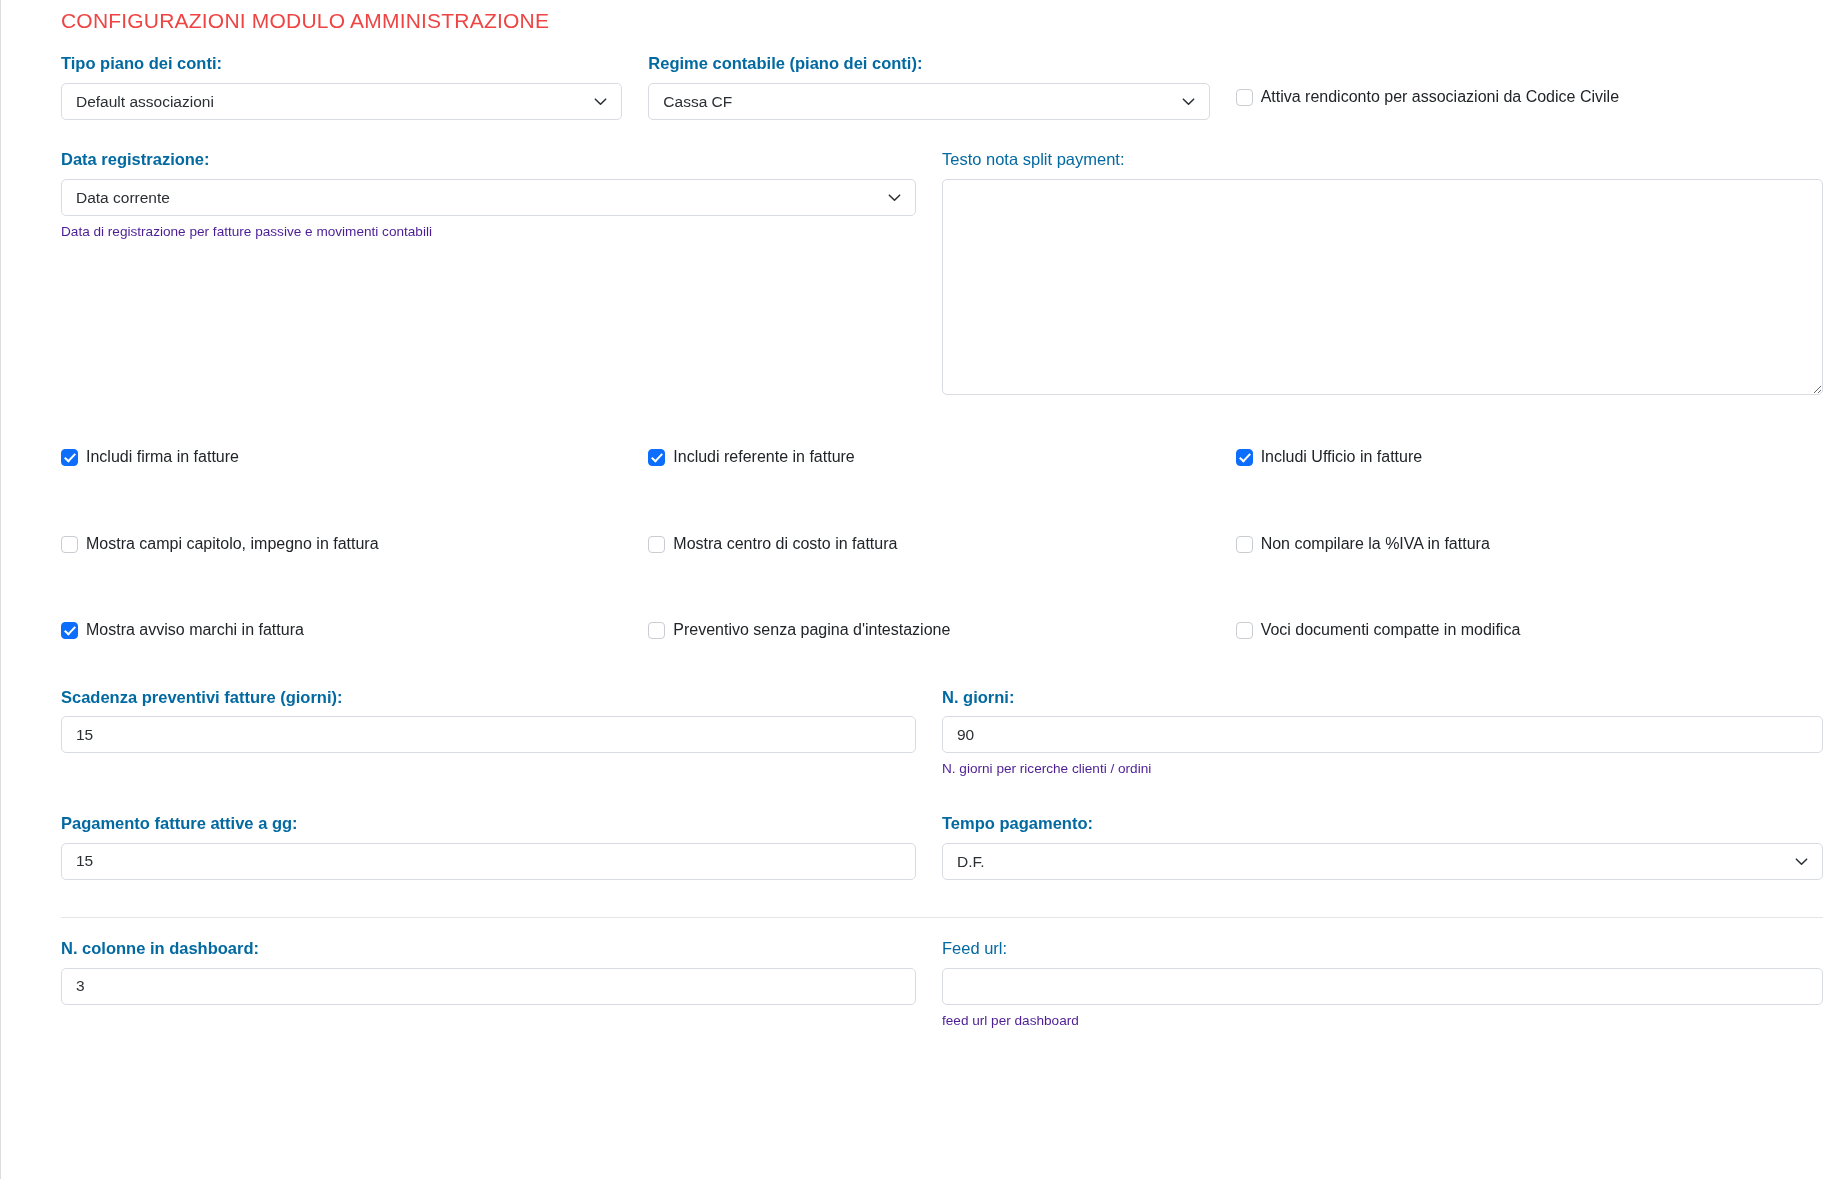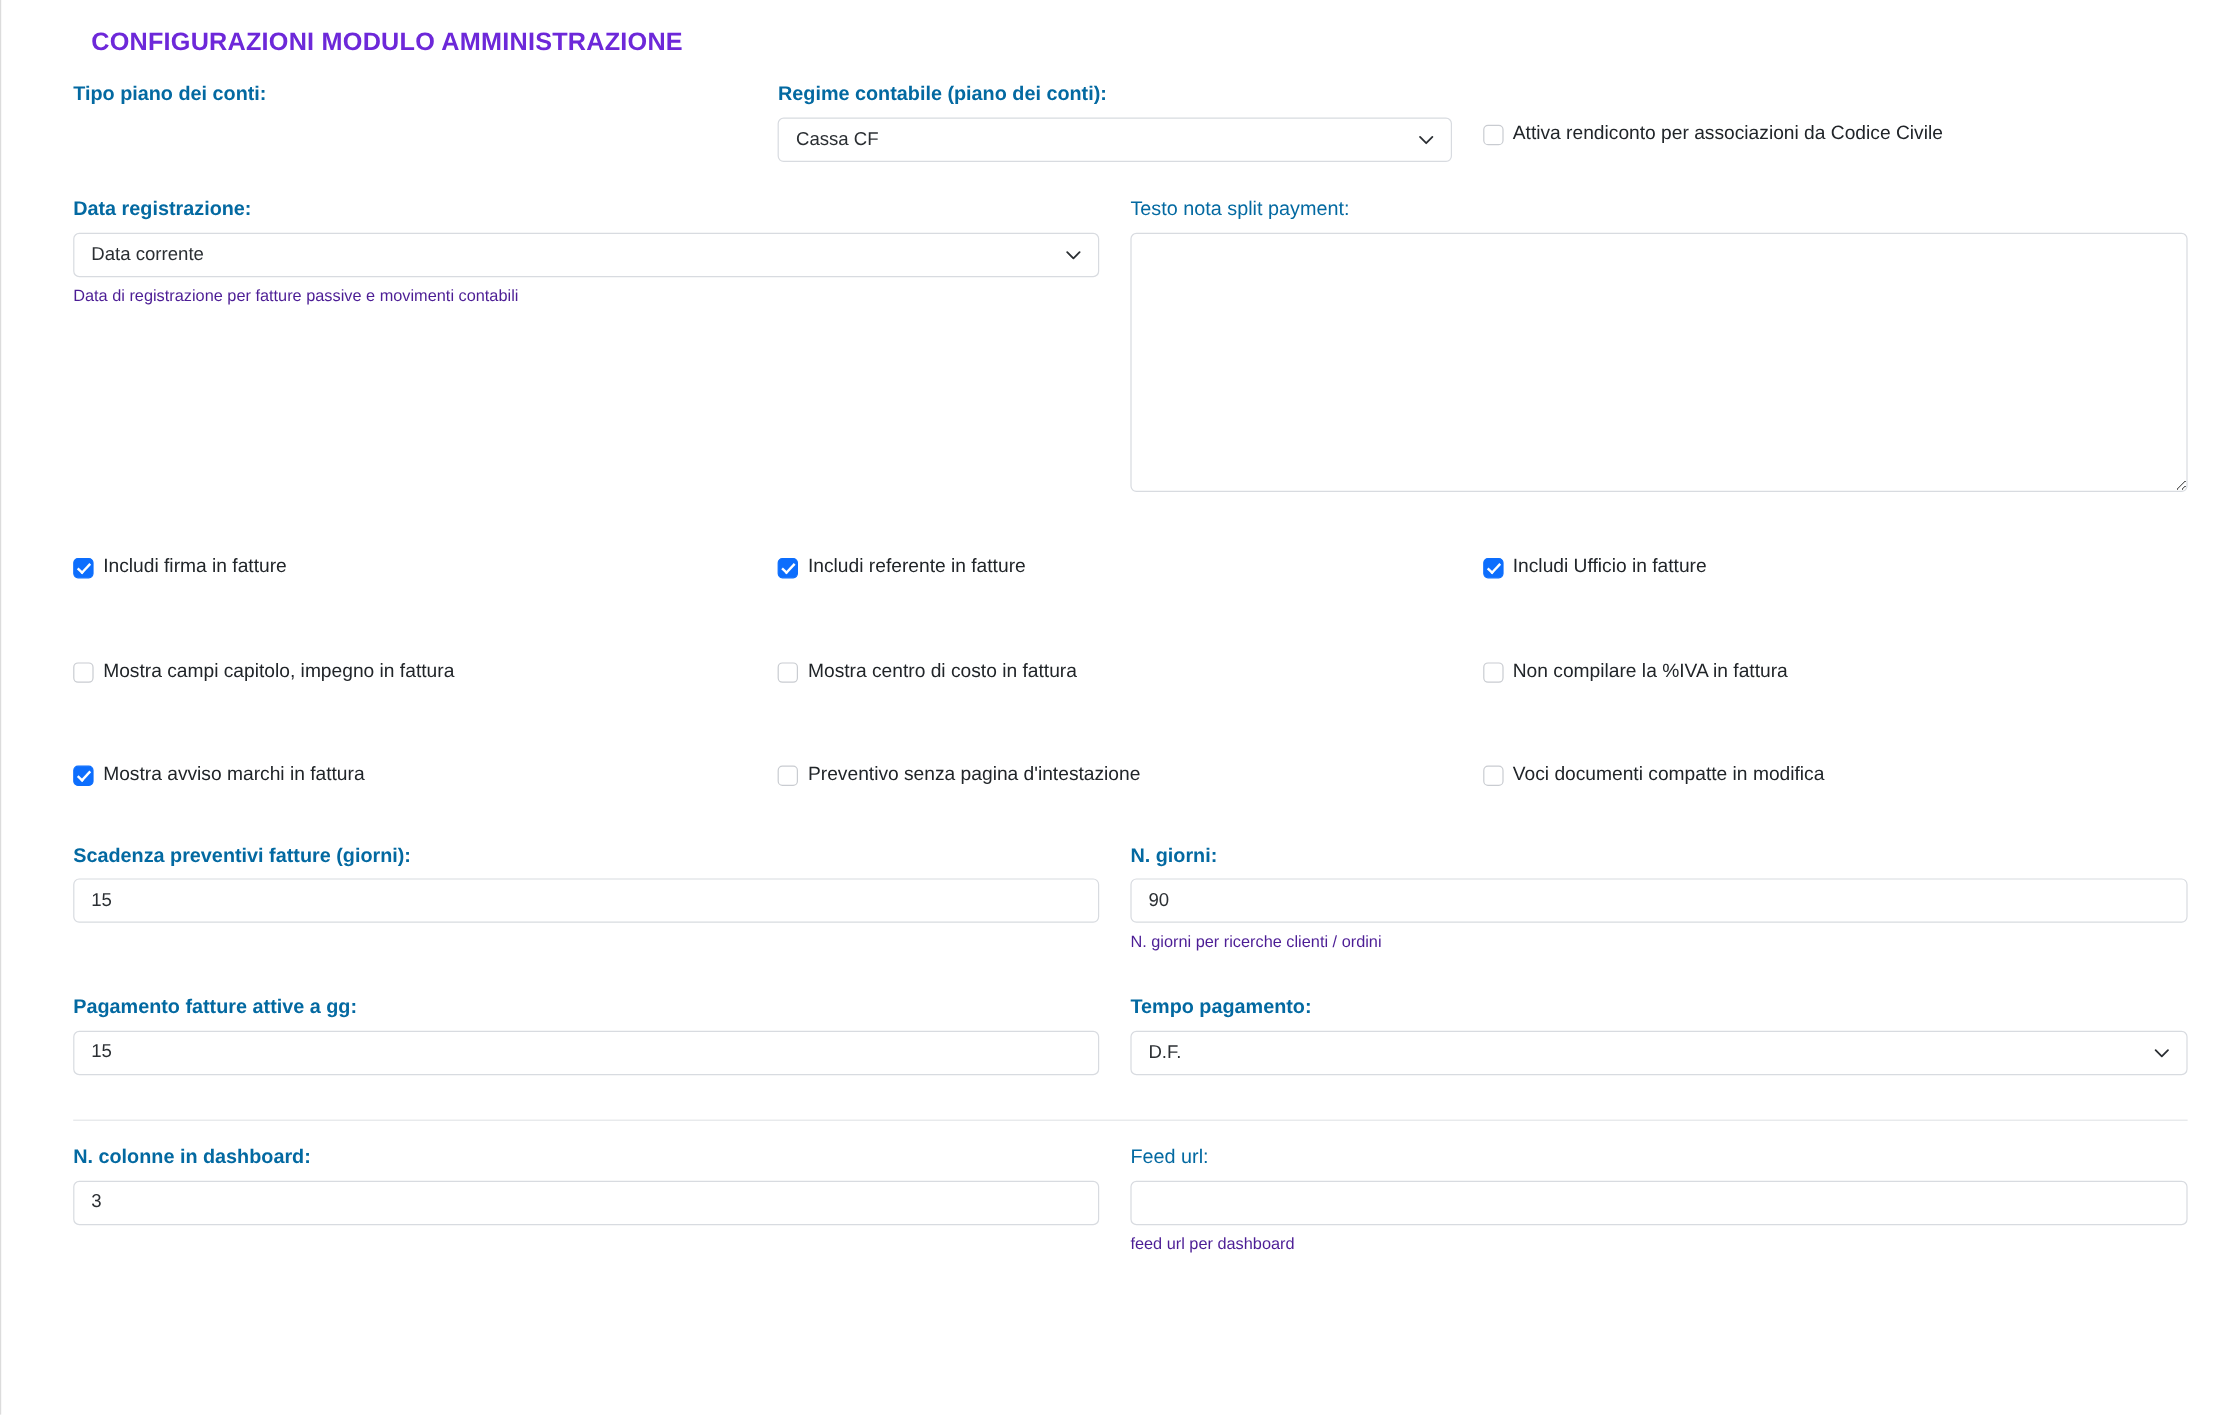--- a/index.html
+++ b/index.html
@@ -29,24 +29,24 @@
     left: 34px;
     top: 0;
     width: 1814px;
     padding: 0 26px 0 26px;
     box-sizing: border-box;
   }
 
   
   .section-title {
     font-size: 21px;
-    font-weight: bold;
+    font-weight: normal;
     letter-spacing: 0.2px;
-    color: #6d28d9;
-    margin: 15px;
+    color: #ef4444;
+    margin: 0;
     padding: 0;
   }
   .section-title.top { padding-top: 9px; }
 
   
   .row {
     display: flex;
     width: 100%;
   }
   .col {
@@ -177,20 +177,28 @@
 
 <div class="page-frame">
   <div class="content">
 
     <h2 class="section-title top">CONFIGURAZIONI MODULO AMMINISTRAZIONE</h2>
 
     <div class="row" style="margin-top:21px;">
 
       <div class="col col-33">
         <label class="field-label">Tipo piano dei conti:</label>
+        <div class="select-wrap">
+          <div class="form-control">Default associazioni</div>
+          <span class="chev">
+            <svg width="15" height="15" viewBox="0 0 16 16">
+                <path d="M2.5 5.5 L8 11 L13.5 5.5" fill="none" stroke="#2b2f33" stroke-width="1.6" stroke-linecap="round" stroke-linejoin="round"></path>
+              </svg>
+          </span>
+        </div>
       </div>
 
       <div class="col col-33">
         <label class="field-label">Regime contabile (piano dei conti):</label>
         <div class="select-wrap">
           <div class="form-control">Cassa CF</div>
           <span class="chev">
             <svg width="15" height="15" viewBox="0 0 16 16">
                 <path d="M2.5 5.5 L8 11 L13.5 5.5" fill="none" stroke="#2b2f33" stroke-width="1.6" stroke-linecap="round" stroke-linejoin="round"></path>
               </svg>

